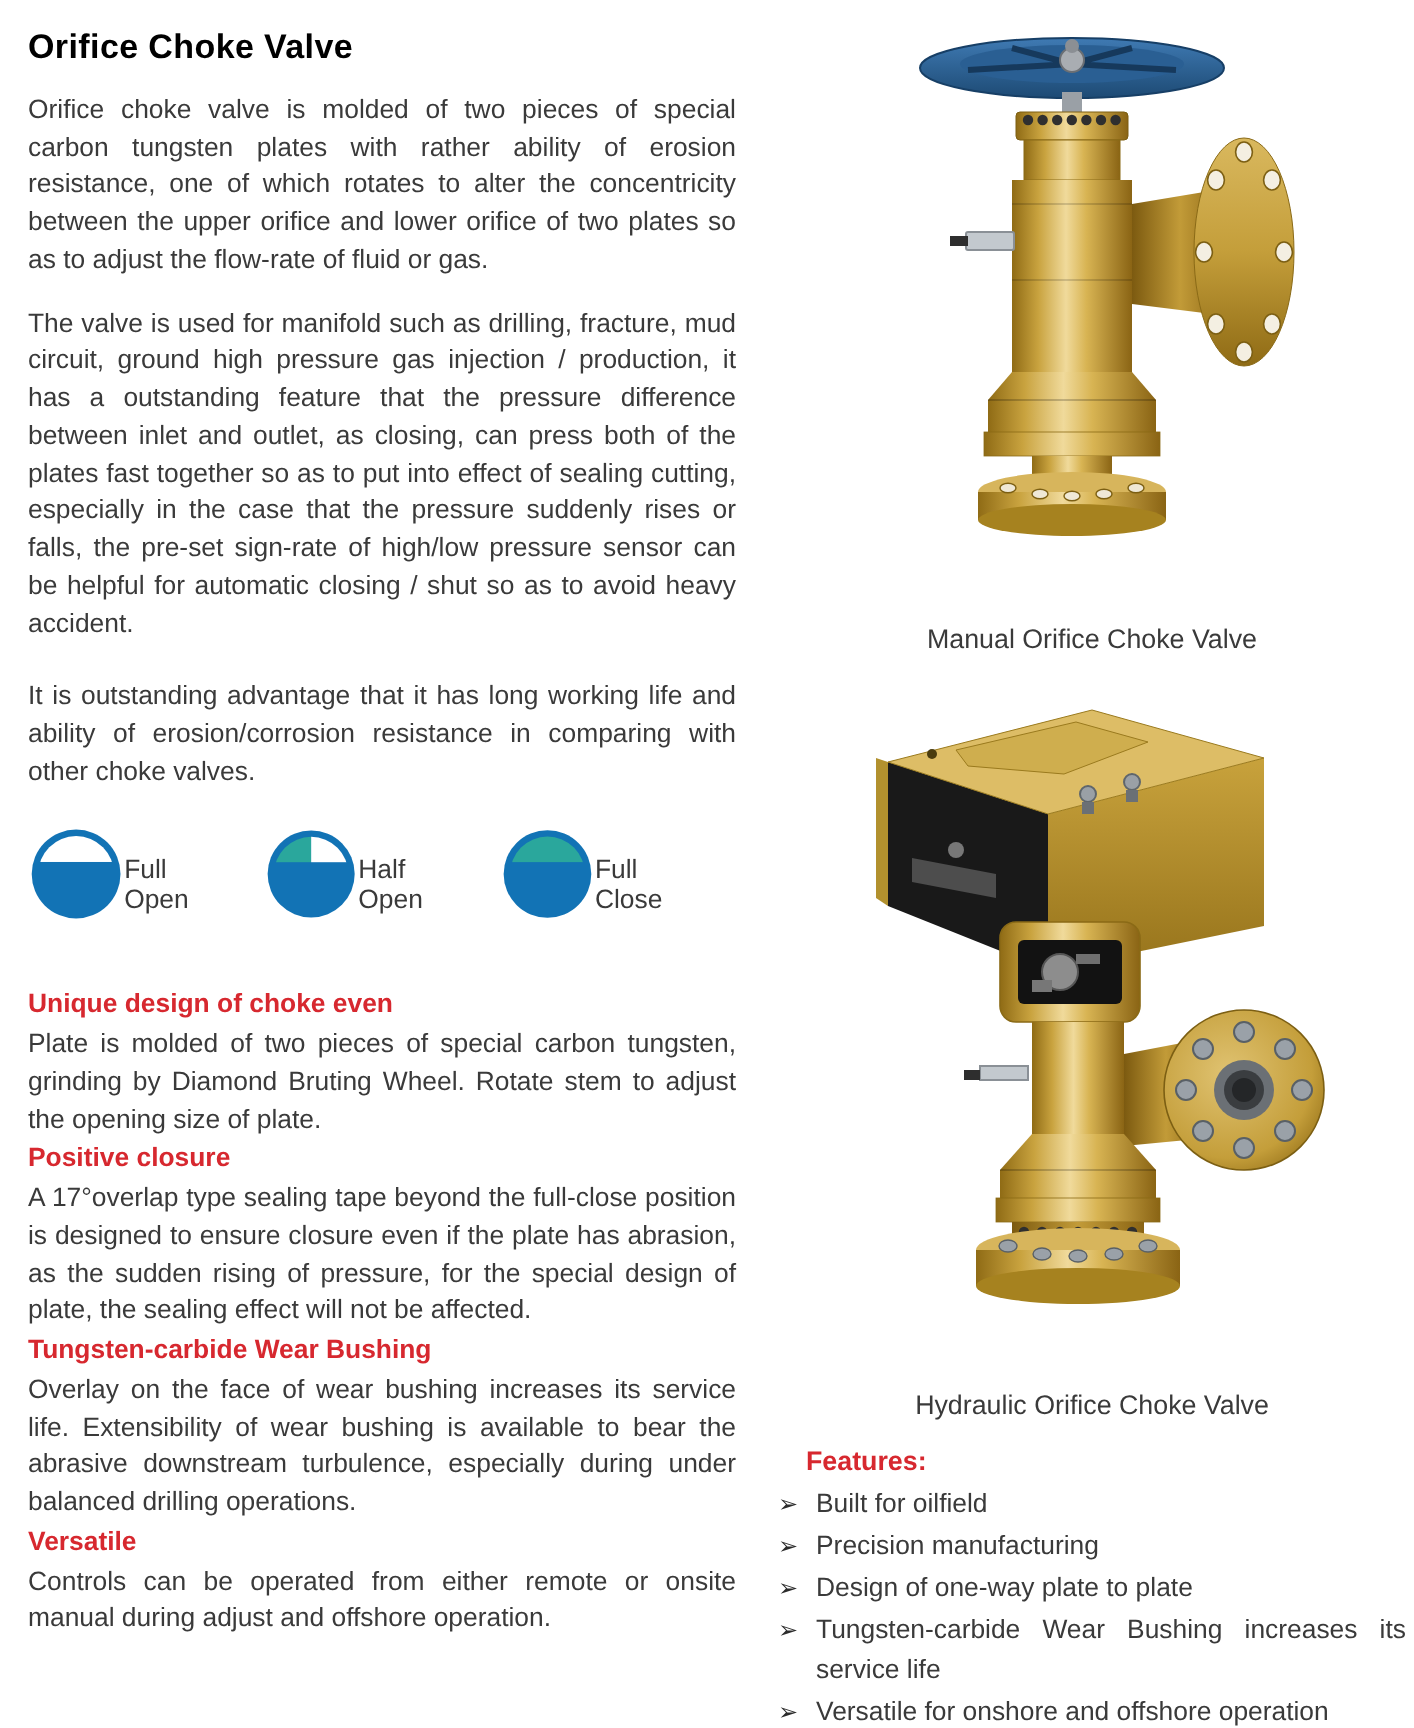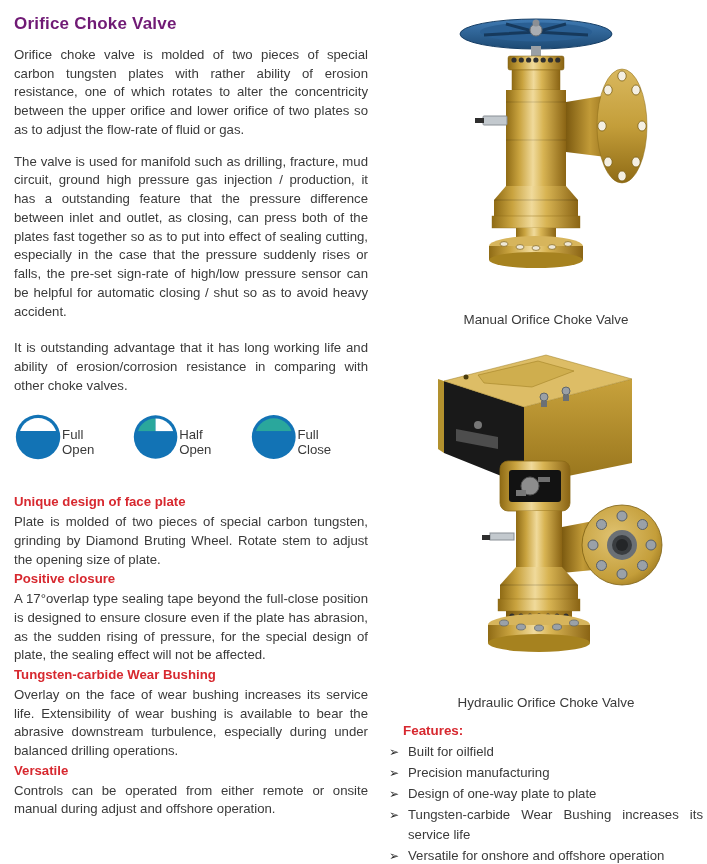--- a/index.html
+++ b/index.html
@@ -9,21 +9,21 @@
     font-family:"Liberation Sans", sans-serif;
     color:#3a3a3a;
     position:relative;
     overflow:hidden;
   }
   .page { position:absolute; inset:0; }
 
   
   .col-left { position:absolute; left:14px; top:14px; width:354px; }
   .doc-title {
-    color:#701a75; font-size:17px; font-weight:bold;
+    color:#000000; font-size:17px; font-weight:bold;
     margin:0 0 12px 0; letter-spacing:.2px;
   }
   .body-p {
     font-size:13.2px; line-height:1.42; text-align:justify;
     margin:0 0 13px 0;
   }
   .body-p.gap { margin-top:18px; }
 
   .states { display:flex; margin-top:16px; }
   .state { width:106px; margin-right:17px; display:flex; flex-direction:row; align-items:center; }
@@ -105,21 +105,21 @@
               </clipPath>
             </defs>
           <circle cx="26" cy="26" r="24" fill="#1273b5"></circle>
           <rect x="0" y="0" width="52" height="19.5" fill="#2aa79c" clip-path="url(#clipFC)"></rect>
         </svg>
         <div class="state-label">Full Close</div>
       </div>
     </div>
 
     <div class="sections">
-      <h2 class="sec-head">Unique design of face plate</h2>
+      <h2 class="sec-head">Unique design of choke even</h2>
       <p class="sec-body">Plate is molded of two pieces of special carbon tungsten, grinding by Diamond Bruting Wheel. Rotate stem to adjust the opening size of plate.</p>
 
       <h2 class="sec-head">Positive closure</h2>
       <p class="sec-body">A 17°overlap type sealing tape beyond the full-close position is designed to ensure closure even if the plate has abrasion, as the sudden rising of pressure, for the special design of plate, the sealing effect will not be affected.</p>
 
       <h2 class="sec-head">Tungsten-carbide Wear Bushing</h2>
       <p class="sec-body">Overlay on the face of wear bushing increases its service life. Extensibility of wear bushing is available to bear the abrasive downstream turbulence, especially during under balanced drilling operations.</p>
 
       <h2 class="sec-head">Versatile</h2>
       <p class="sec-body">Controls can be operated from either remote or onsite manual during adjust and offshore operation.</p>

